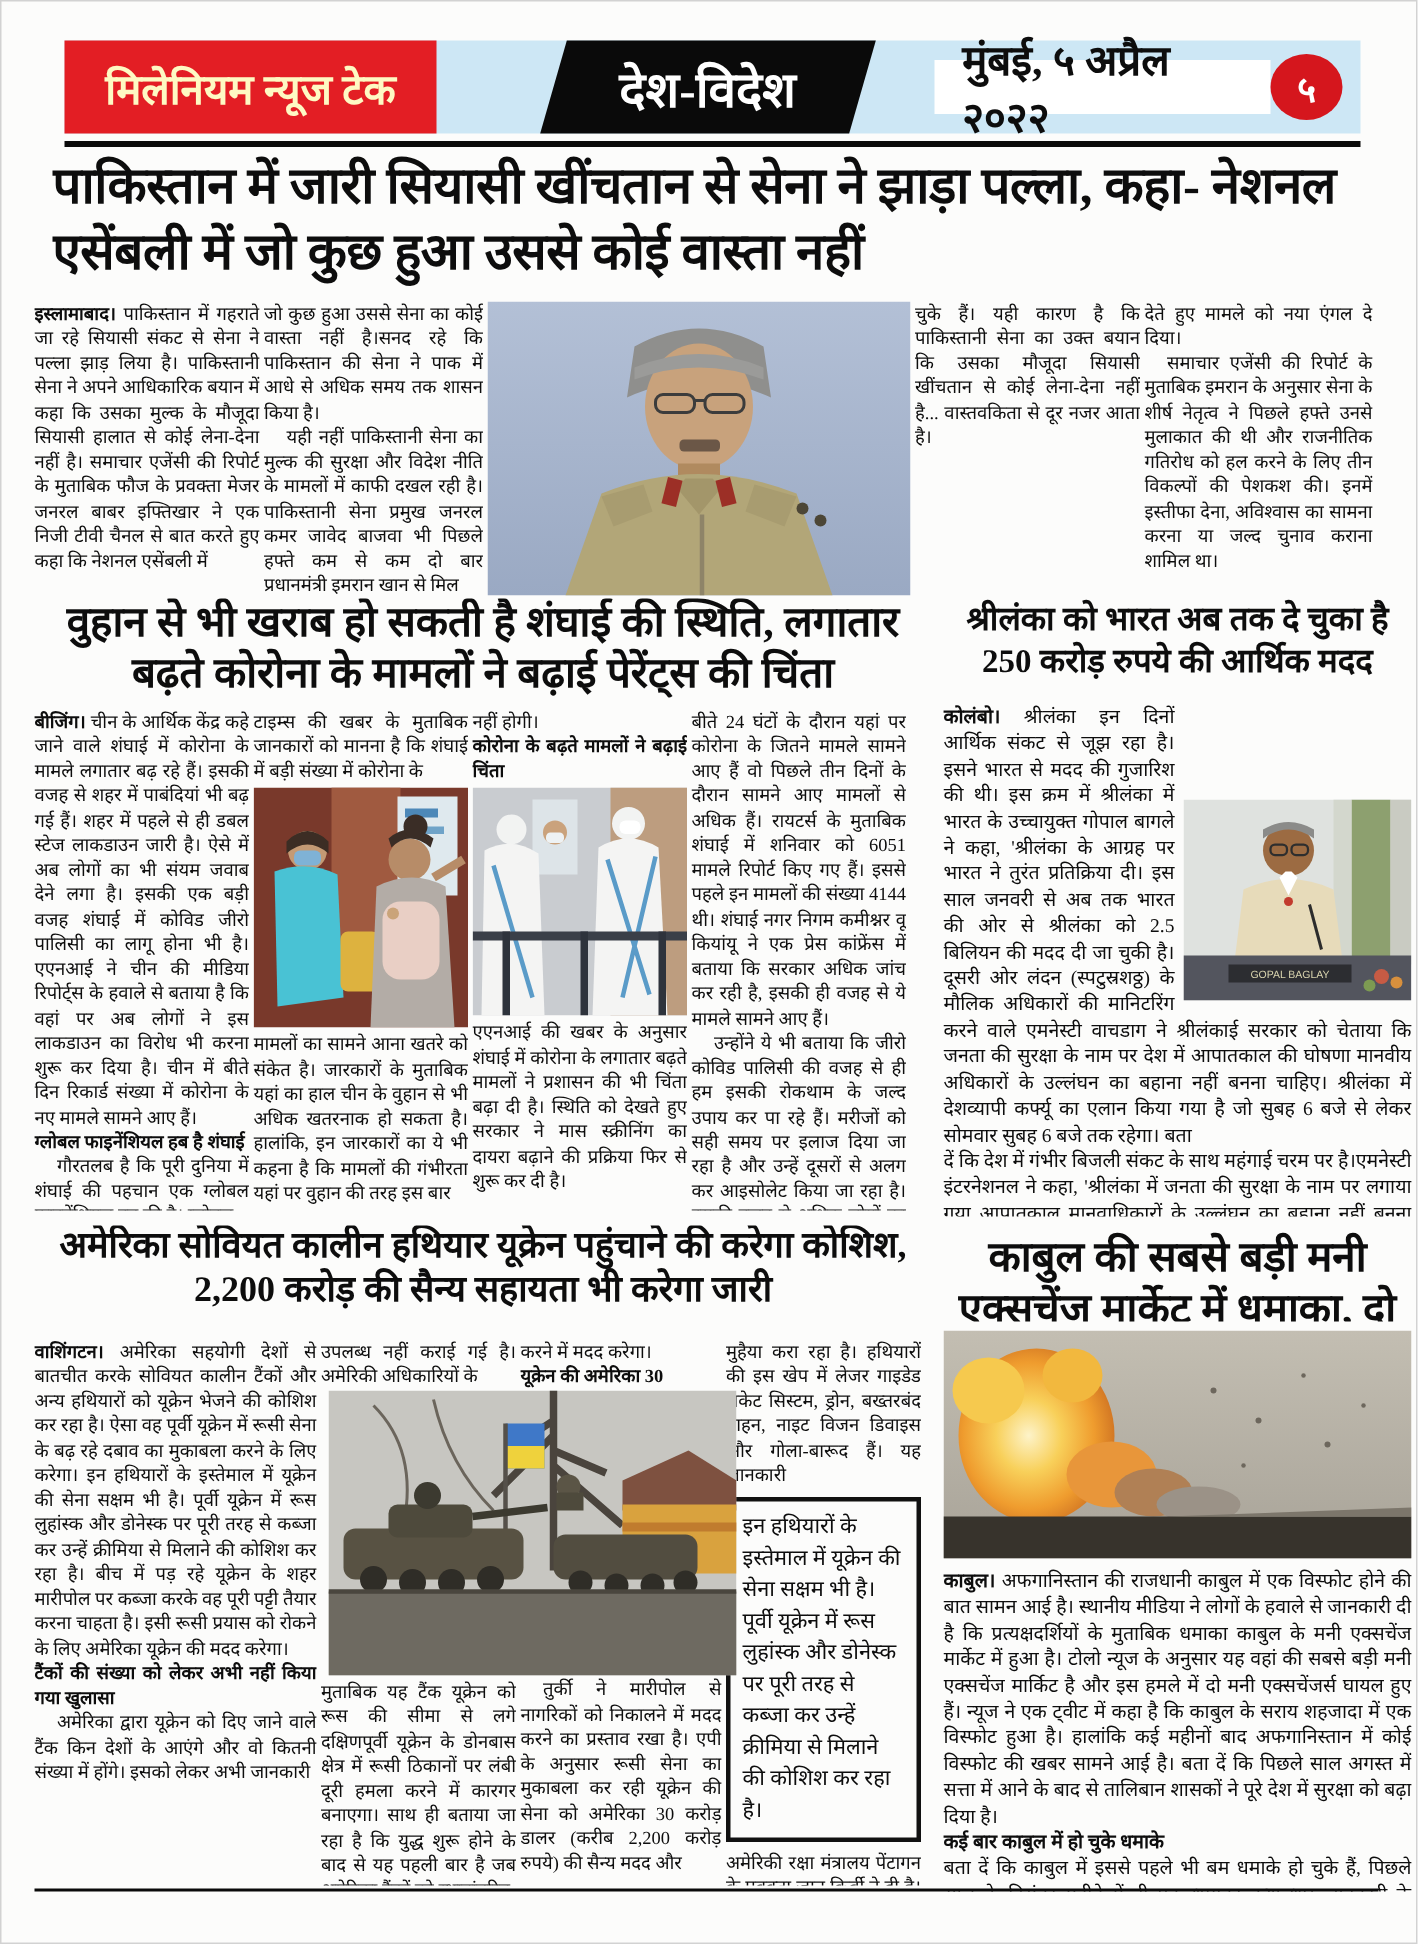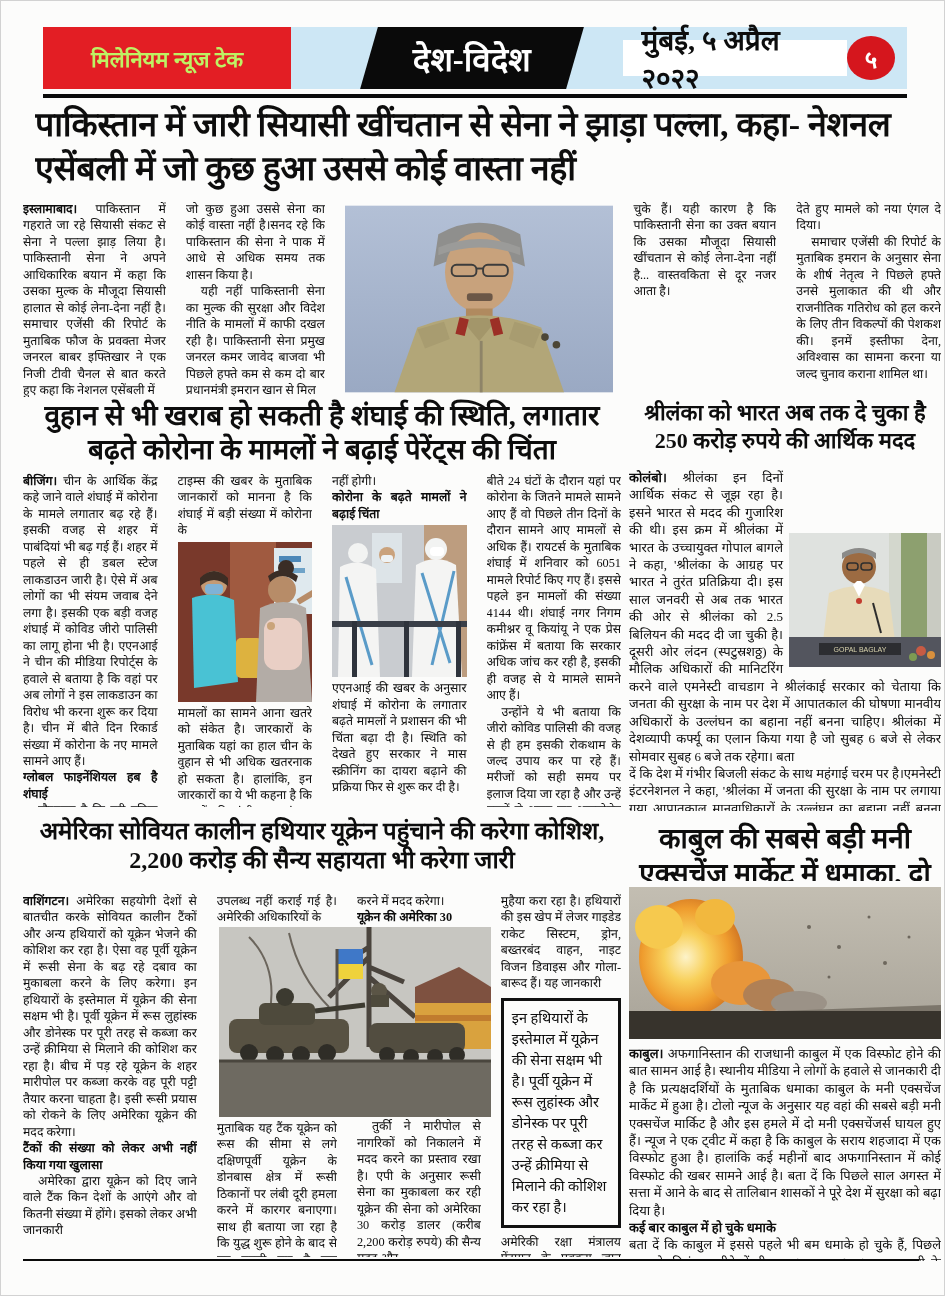--- a/index.html
+++ b/index.html
@@ -1,36 +1,36 @@
 <!DOCTYPE html>
 <html><head>
 <meta charset="utf-8">
 <style>
   html,body{margin:0;padding:0;background:#e9e9e9;}
   .page{position:relative;width:945px;height:1296px;background:#fcfcfb;overflow:hidden;
         font-family:"Liberation Serif",serif;color:#0d0d0d;border:1px solid #d2d2d2;box-sizing:border-box;}
   
   .mast{position:absolute;left:42px;top:26px;width:864px;height:62px;background:#cde7f5;display:flex;align-items:center;}
-  .brand{height:62px;min-width:248px;background:#e31e24;color:#bef264;display:flex;align-items:center;justify-content:center;
-         font-weight:bold;font-size:22px;padding:0 10px;box-sizing:border-box;}
+  .brand{height:62px;min-width:248px;background:#e31e24;color:#fef9c3;display:flex;align-items:center;justify-content:center;
+         font-weight:bold;font-size:28px;padding:0 10px;box-sizing:border-box;}
   .section-tag{height:62px;width:224px;background:#0a0a0a;color:#fff;display:flex;align-items:center;justify-content:center;
          font-weight:bold;font-size:33px;transform:skewX(-16deg);margin-left:78px;}
   .section-tag span{transform:skewX(16deg);}
   .datebox{height:36px;background:#fff;display:flex;align-items:center;padding:0 18px;margin-left:48px;
          font-weight:bold;font-size:28px;}
   .pagenum{width:52px;height:44px;border-radius:50%;background:#d5161d;color:#fff;display:flex;align-items:center;
          justify-content:center;font-weight:bold;font-size:24px;margin-left:auto;margin-right:12px;}
   .toprule{position:absolute;left:42px;top:93px;width:864px;height:4px;background:#0a0a0a;}
   
   .h1{position:absolute;left:34px;top:102px;width:884px;height:96px;overflow:hidden;
       font-size:34px;font-weight:bold;line-height:1.28;letter-spacing:-0.3px;}
   .h2{font-size:28px;font-weight:bold;line-height:1.22;text-align:center;overflow:hidden;}
   .h3{font-size:21px;font-weight:bold;line-height:1.25;text-align:center;overflow:hidden;}
   
-  .row{display:flex;gap:20px;}
+  .row{display:flex;gap:3px;}
   .col{text-align:justify;font-size:12.3px;line-height:1.34;overflow:hidden;}
   .col p{margin:0;text-indent:15px;}
   .col p.noind{text-indent:0;}
   .subhead{font-weight:bold;text-indent:0 !important;}
   .lead-row{position:absolute;left:22px;top:200px;width:918px;height:196px;}
   .lead-row .col{height:196px;}
   .sec-left{position:absolute;left:22px;top:398px;width:598px;}
   .sec-right{position:absolute;left:628px;top:398px;width:312px;}
   .ph{display:block;}
   .quotebox{border:3px solid #111;padding:7px 8px;margin:6px 0;font-size:14.5px;line-height:1.45;text-align:left;}

